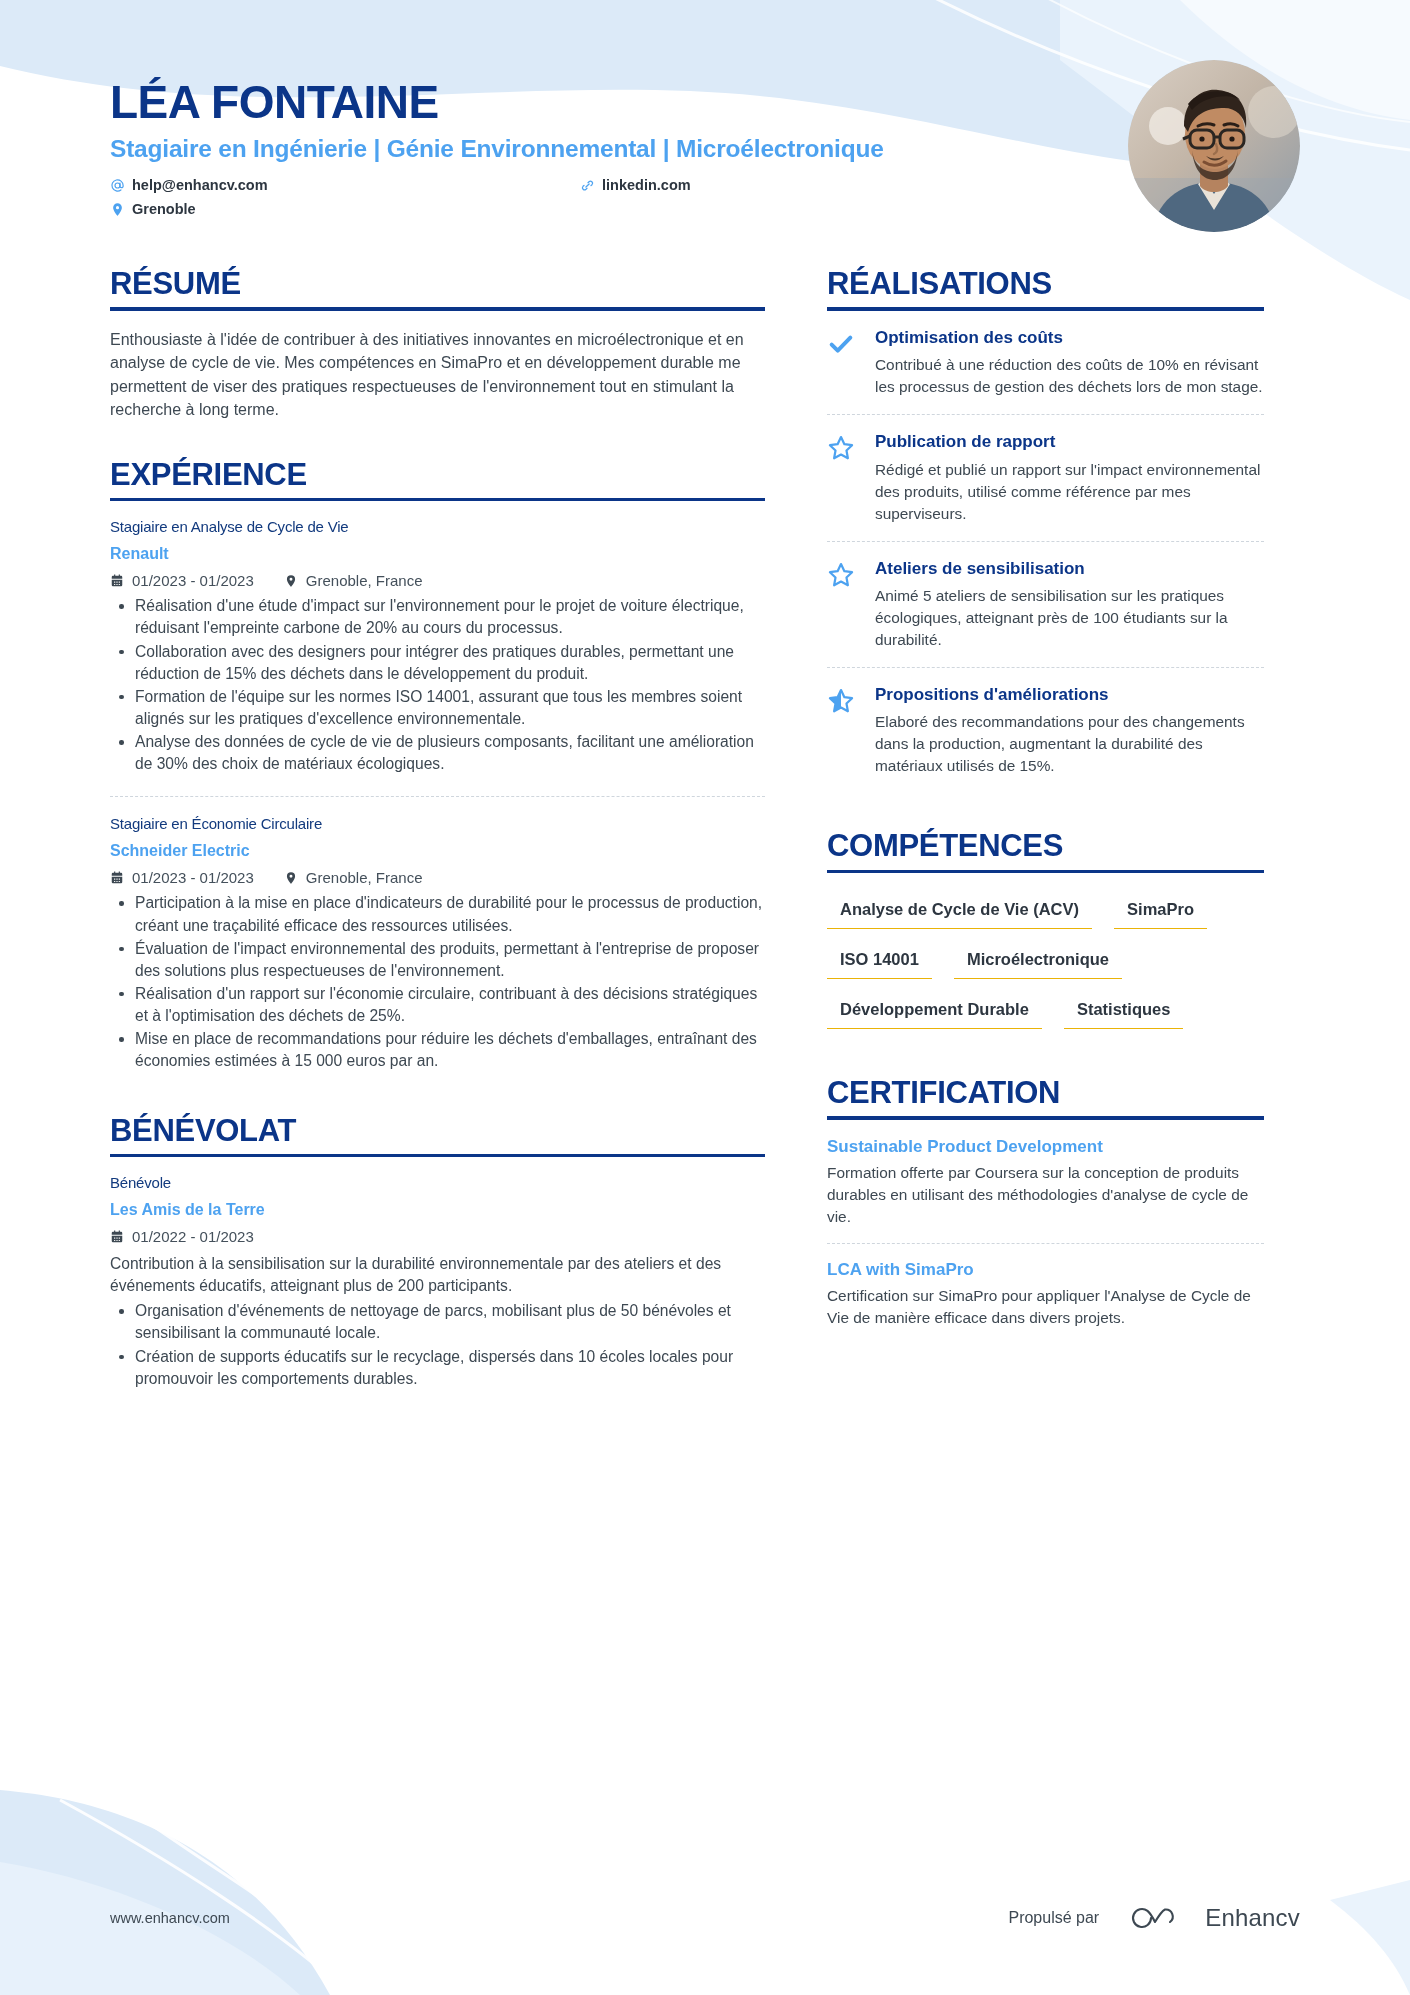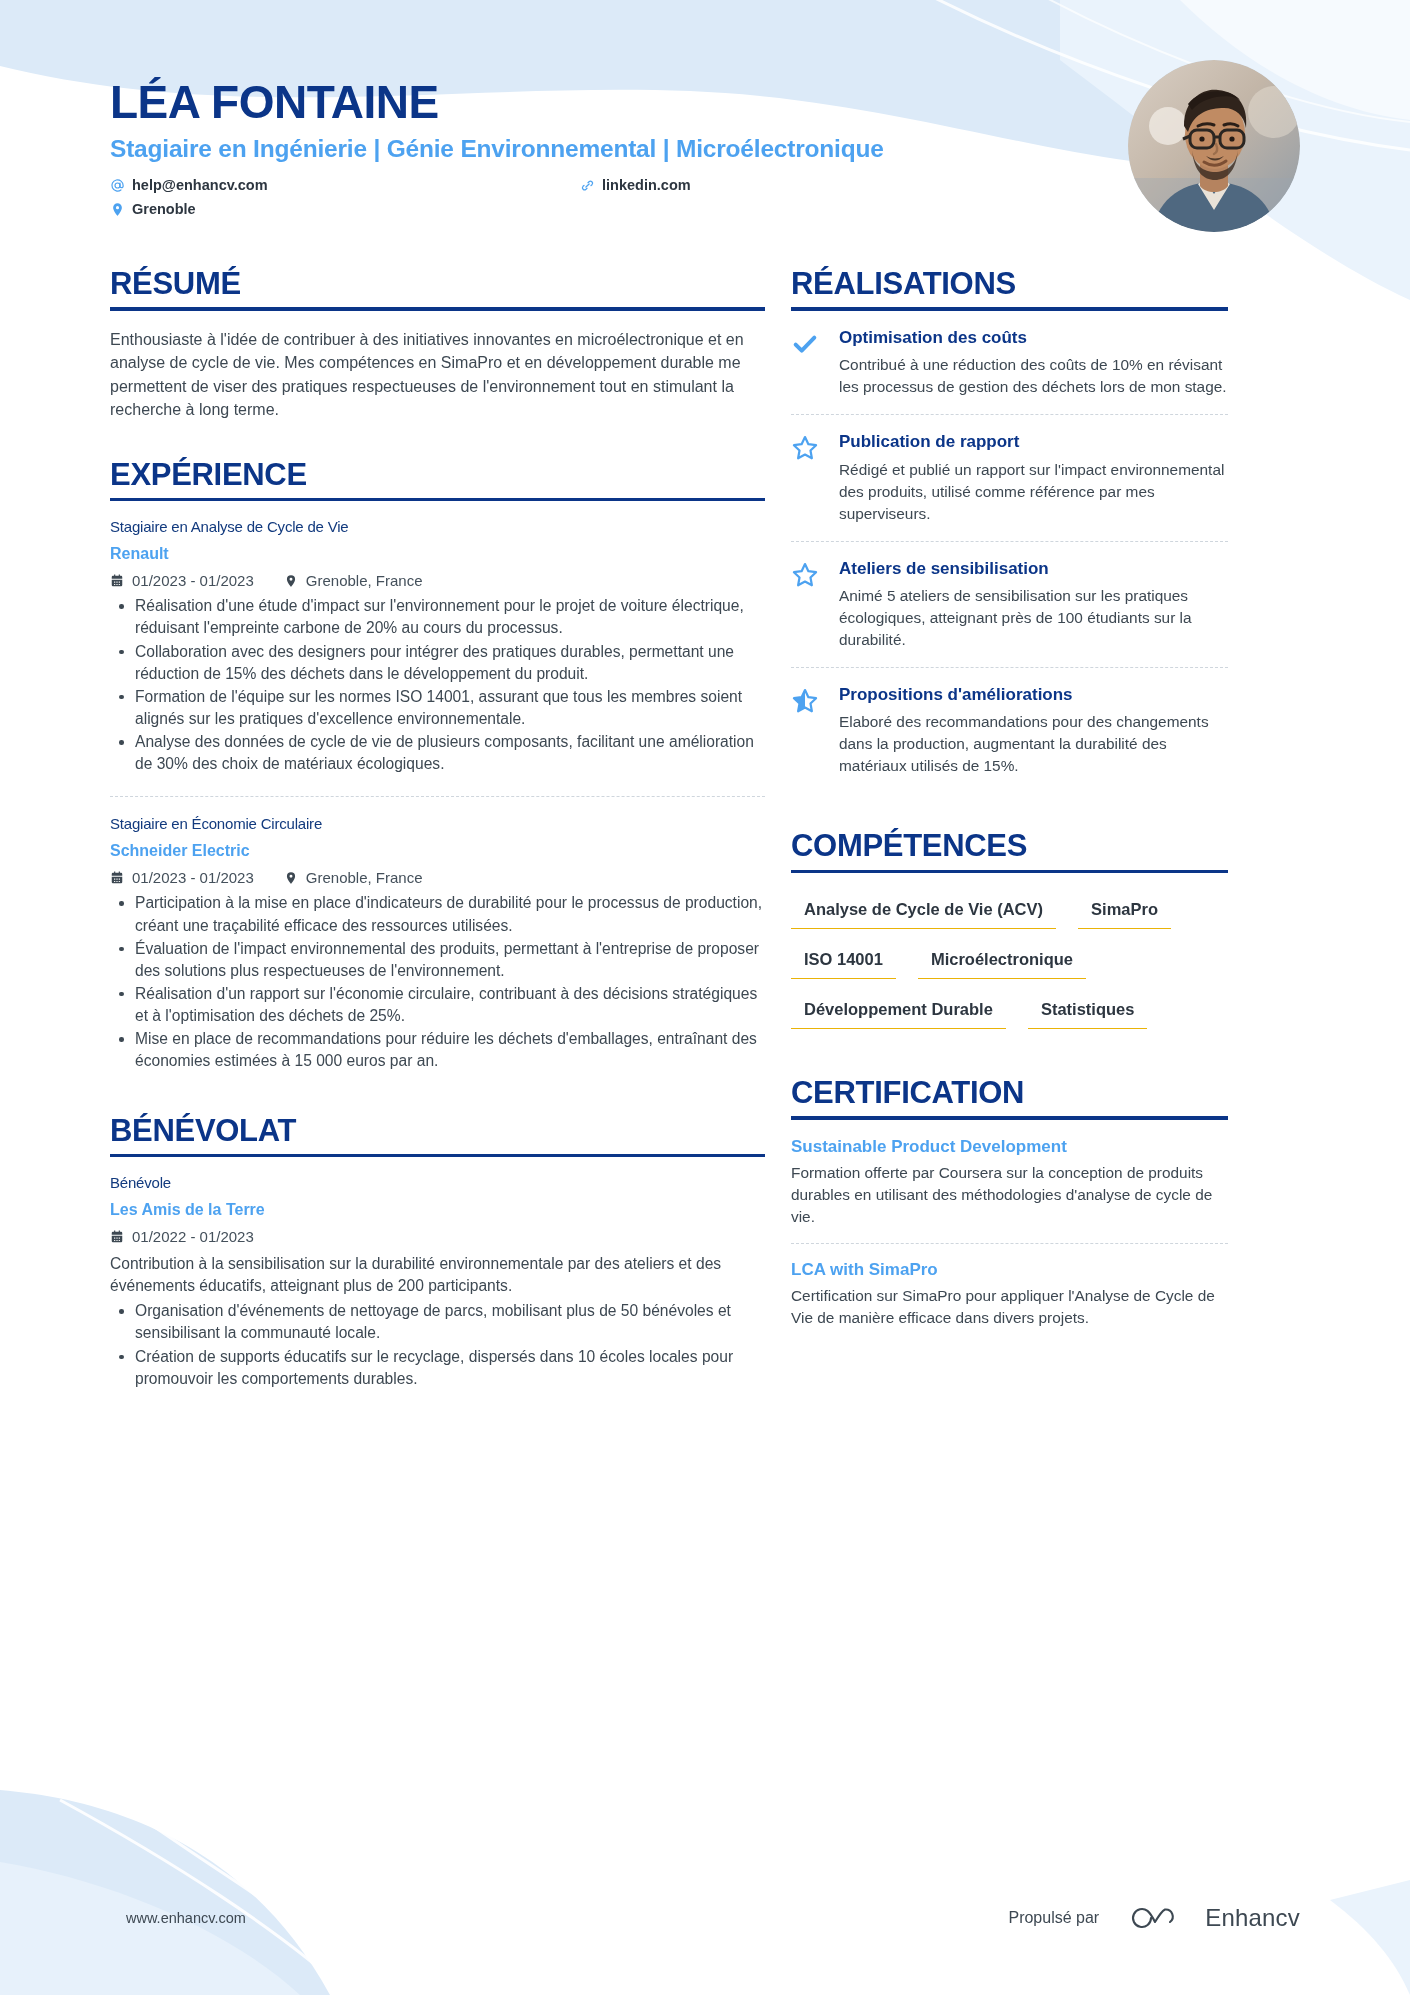--- a/index.html
+++ b/index.html
@@ -68,21 +68,21 @@
     height: 172px;
     border-radius: 50%;
     overflow: hidden;
     background: #cdd7e0;
   }
   .photo svg { display: block; width: 100%; height: 100%; }
 
   
   .body-cols {
     display: flex;
-    gap: 26px;
+    gap: 62px;
     margin-top: 48px;
     align-items: flex-start;
   }
   .col-left { width: 655px; flex: 0 0 655px; }
   .col-right { width: 437px; flex: 0 0 437px; }
 
   
   .section { margin-bottom: 6px; }
   .sec-title {
     font-size: 31px;
@@ -181,21 +181,21 @@
 
   
   .cert { padding-bottom: 15px; }
   .cert + .cert { border-top: 1.4px dashed #cfd6dd; padding-top: 16px; }
   .cert-title { font-size: 17px; font-weight: 700; color: #4da2f0; line-height: 1.2; margin-bottom: 5px; }
   .cert-desc { font-size: 15.4px; line-height: 1.43; color: #3d4852; }
 
   
   .footer {
     position: absolute;
-    left: 16px; right: 0;
+    left: 0; right: 0;
     bottom: 62px;
     z-index: 3;
     padding: 0 110px;
     display: flex;
     align-items: center;
     justify-content: space-between;
   }
   .footer-url { font-size: 14.5px; color: #3d4852; }
   .footer-brand { display: flex; align-items: center; gap: 28px; }
   .footer-by { font-size: 16px; color: #3d4852; }

